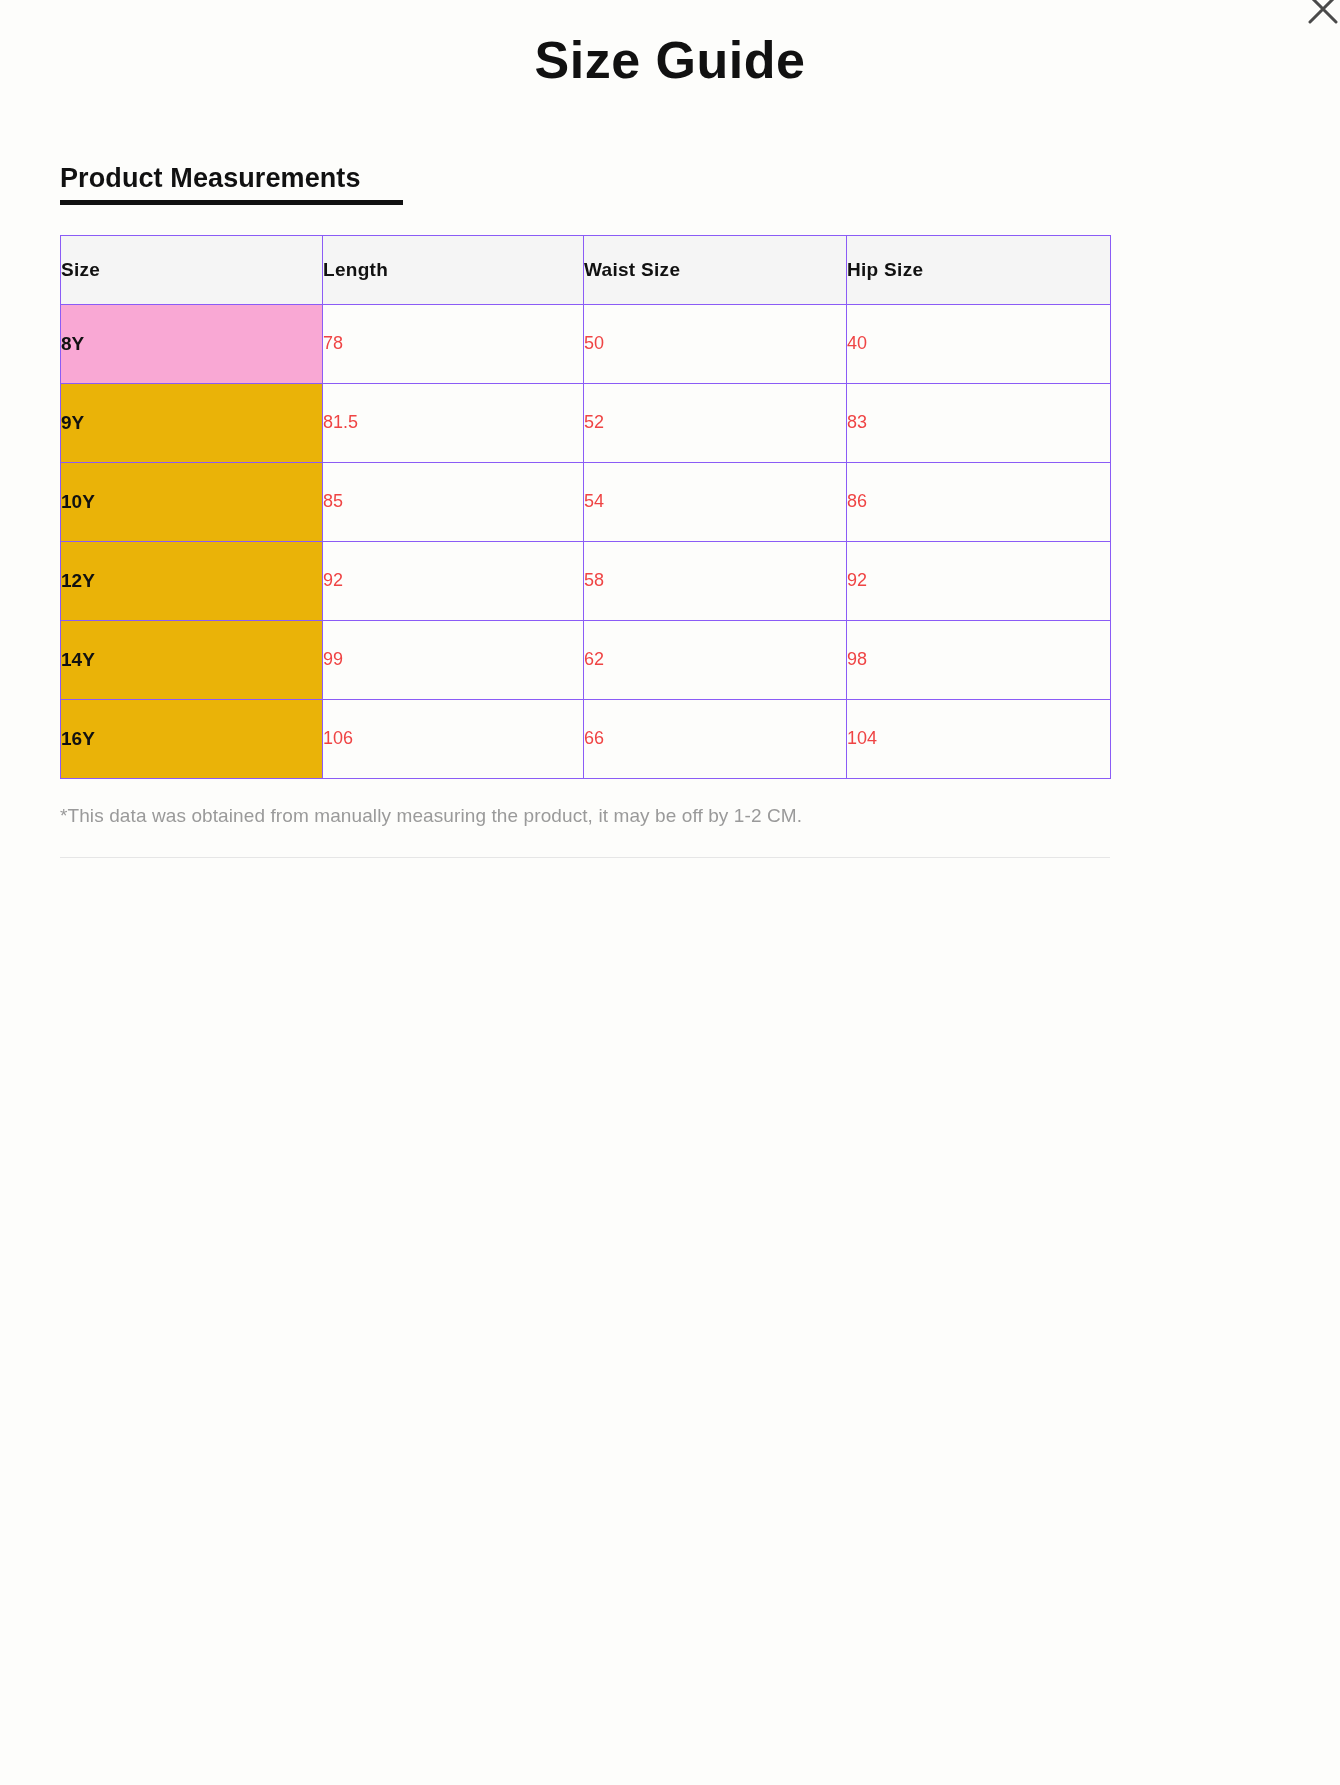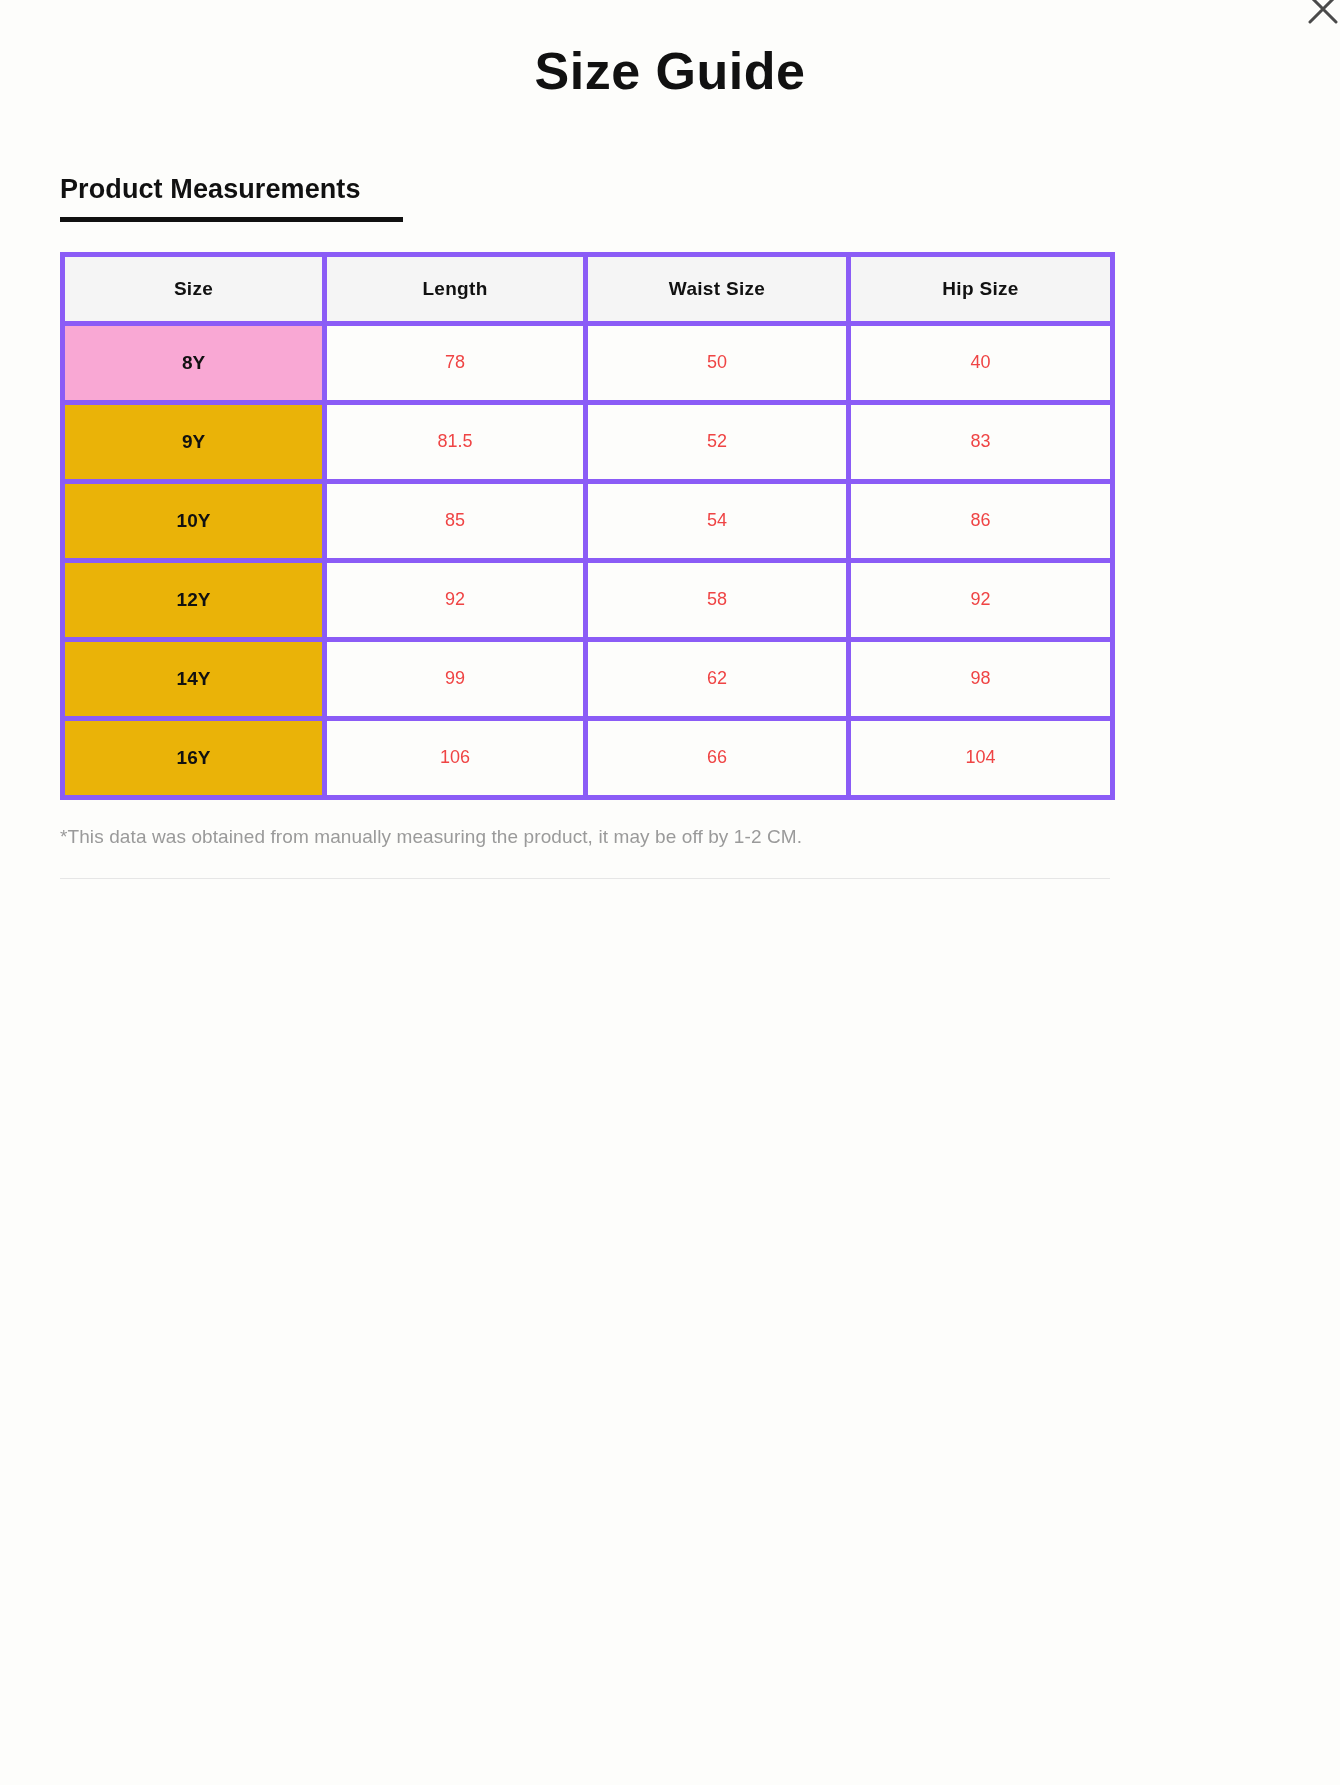--- a/index.html
+++ b/index.html
@@ -28,21 +28,21 @@
   }
   .close-icon-wrap svg { display: block; }
 
   
   .page-title {
     text-align: center;
     font-size: 52px;
     font-weight: bold;
     letter-spacing: 0.5px;
     color: #111111;
-    padding-top: 42px;
+    padding-top: 31px;
     line-height: 1.15;
   }
 
   
   .content {
     width: 1050px;
     margin: 0 auto;
     margin-left: 60px;
     margin-right: 230px;
   }
@@ -50,21 +50,21 @@
   
   .section-heading-block {
     margin-top: 72px;
     width: 343px;
   }
   .section-heading {
     font-size: 27px;
     font-weight: bold;
     color: #111111;
     letter-spacing: 0.1px;
-    padding-bottom: 12px;
+    padding-bottom: 6px;
   }
   .section-rule {
     height: 5px;
     background: #111111;
     width: 343px;
   }
 
   
   .size-table {
     margin-top: 30px;
@@ -72,22 +72,22 @@
     border-collapse: collapse;
     table-layout: fixed;
   }
   .size-table col.c-size   { width: 262px; }
   .size-table col.c-length { width: 261px; }
   .size-table col.c-waist  { width: 263px; }
   .size-table col.c-hip    { width: 264px; }
 
   .size-table th,
   .size-table td {
-    border: 5px solid #8b5cf6;
-    text-align: center;
+    border: 1px solid #8b5cf6;
+    text-align: left;
     vertical-align: middle;
   }
 
   .size-table thead th {
     background: #f5f5f5;
     height: 69px;
     font-size: 19px;
     font-weight: bold;
     color: #111111;
     letter-spacing: 0.3px;

